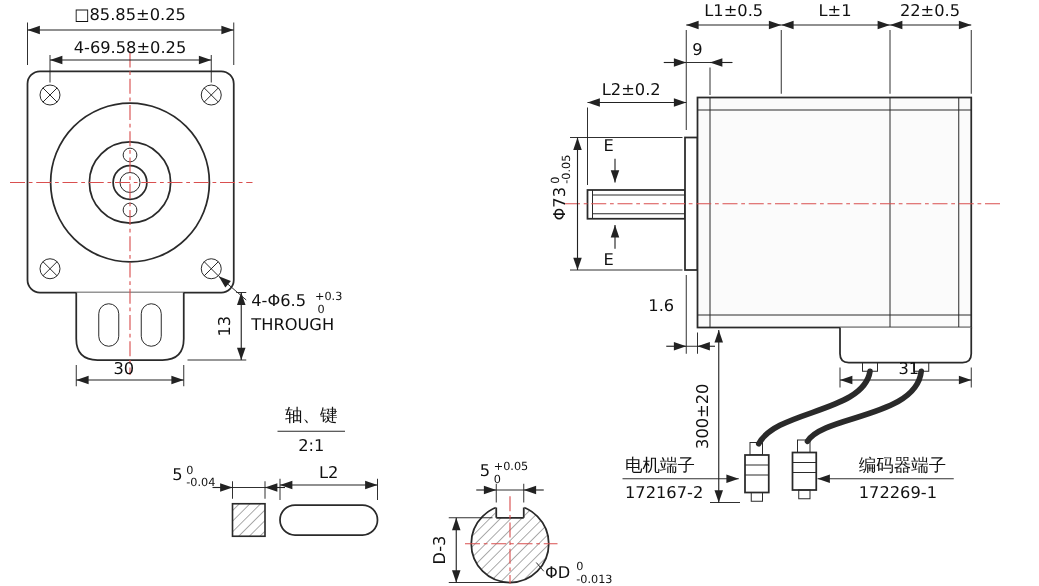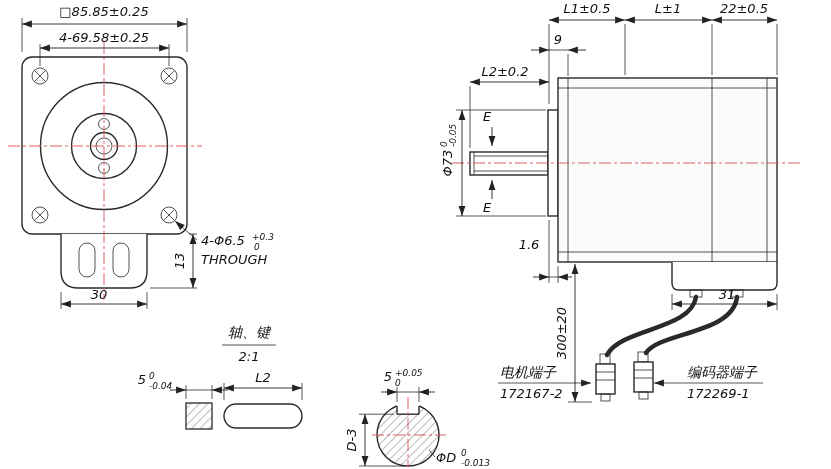--- a/index.html
+++ b/index.html
@@ -1,16 +1,16 @@
 <!DOCTYPE html>
 <html><head>
 <meta charset="utf-8">
 <style>
   html,body{margin:0;padding:0;background:#ffffff;}
-  .page{width:831px;height:469px;background:#fff;position:relative;overflow:hidden;font-style:italic;}
+  .page{width:831px;height:469px;background:#fff;position:relative;overflow:hidden;}
   svg text{font-family:"DejaVu Sans","Liberation Sans",sans-serif;font-size:13px;fill:#111;}
   svg text.tol{font-size:9px;}
   svg text.cn{font-size:14px;}
   .main{stroke:#2a2a2a;stroke-width:1.4;fill:none;}
   .fillw{fill:#ffffff;}
   .fillb{fill:#fbfbfb;}
   .thin{stroke:#2a2a2a;stroke-width:0.8;fill:none;}
   .dim{stroke:#222;stroke-width:0.9;fill:none;}
   .ext{stroke:#222;stroke-width:0.75;fill:none;}
   .cl{stroke:#d94f4f;stroke-width:0.9;fill:none;stroke-dasharray:12 3 3 3;}

